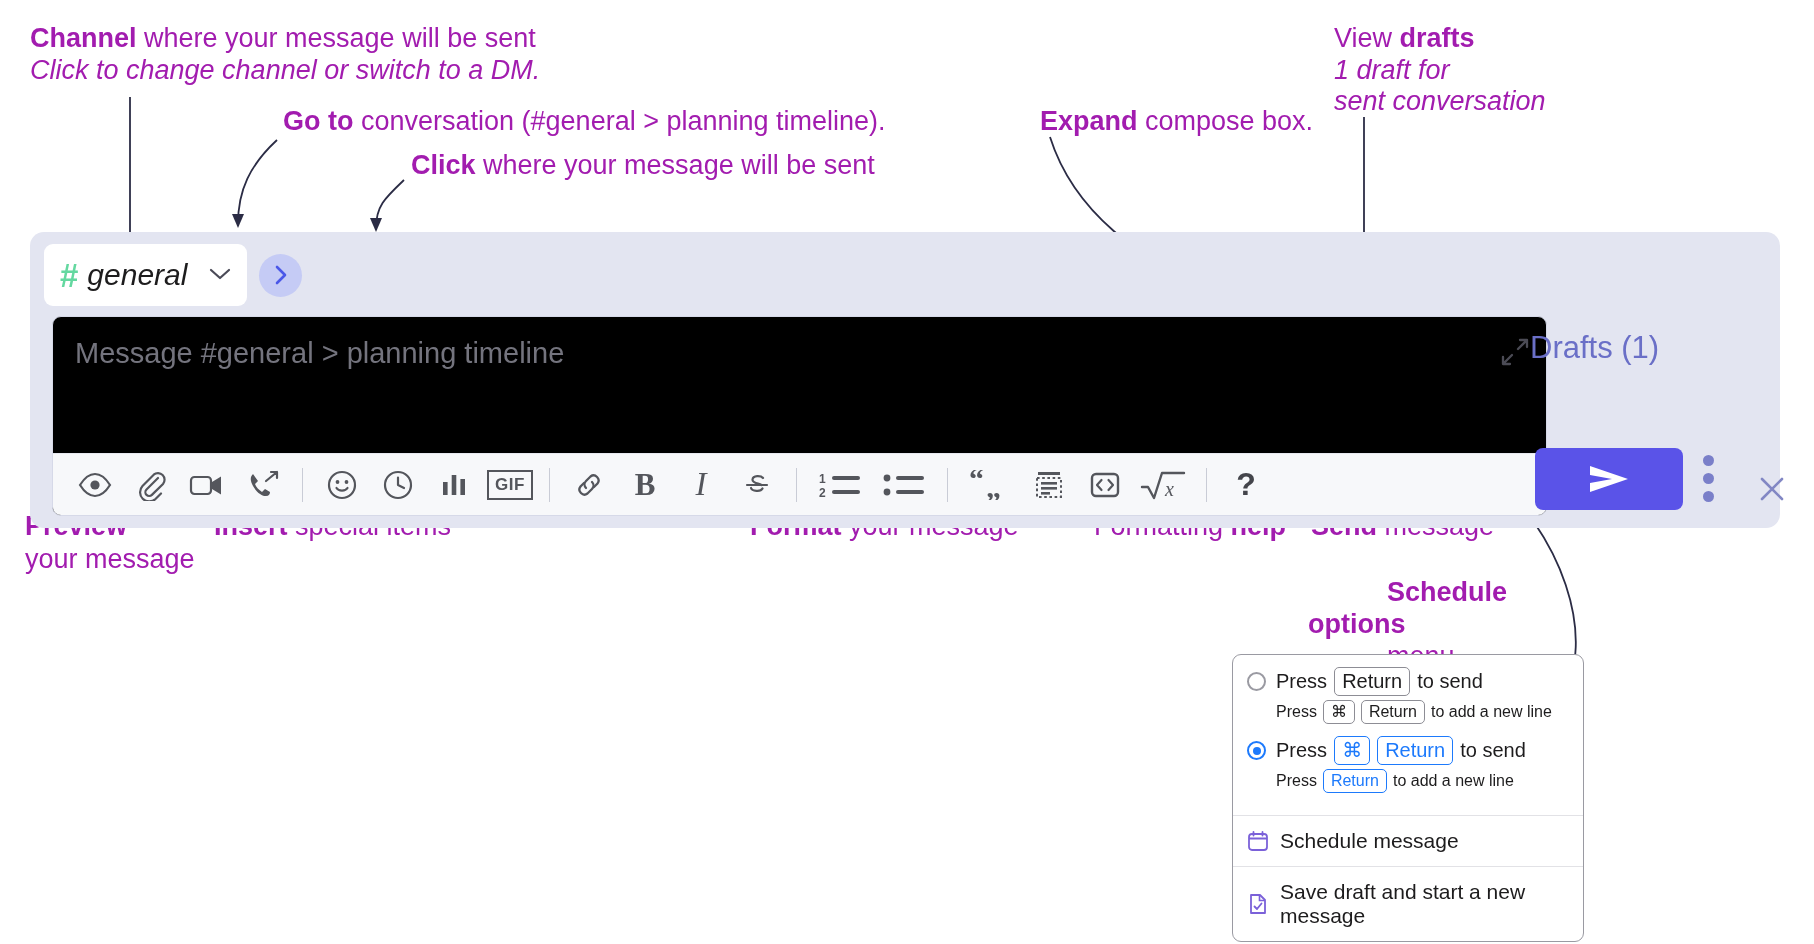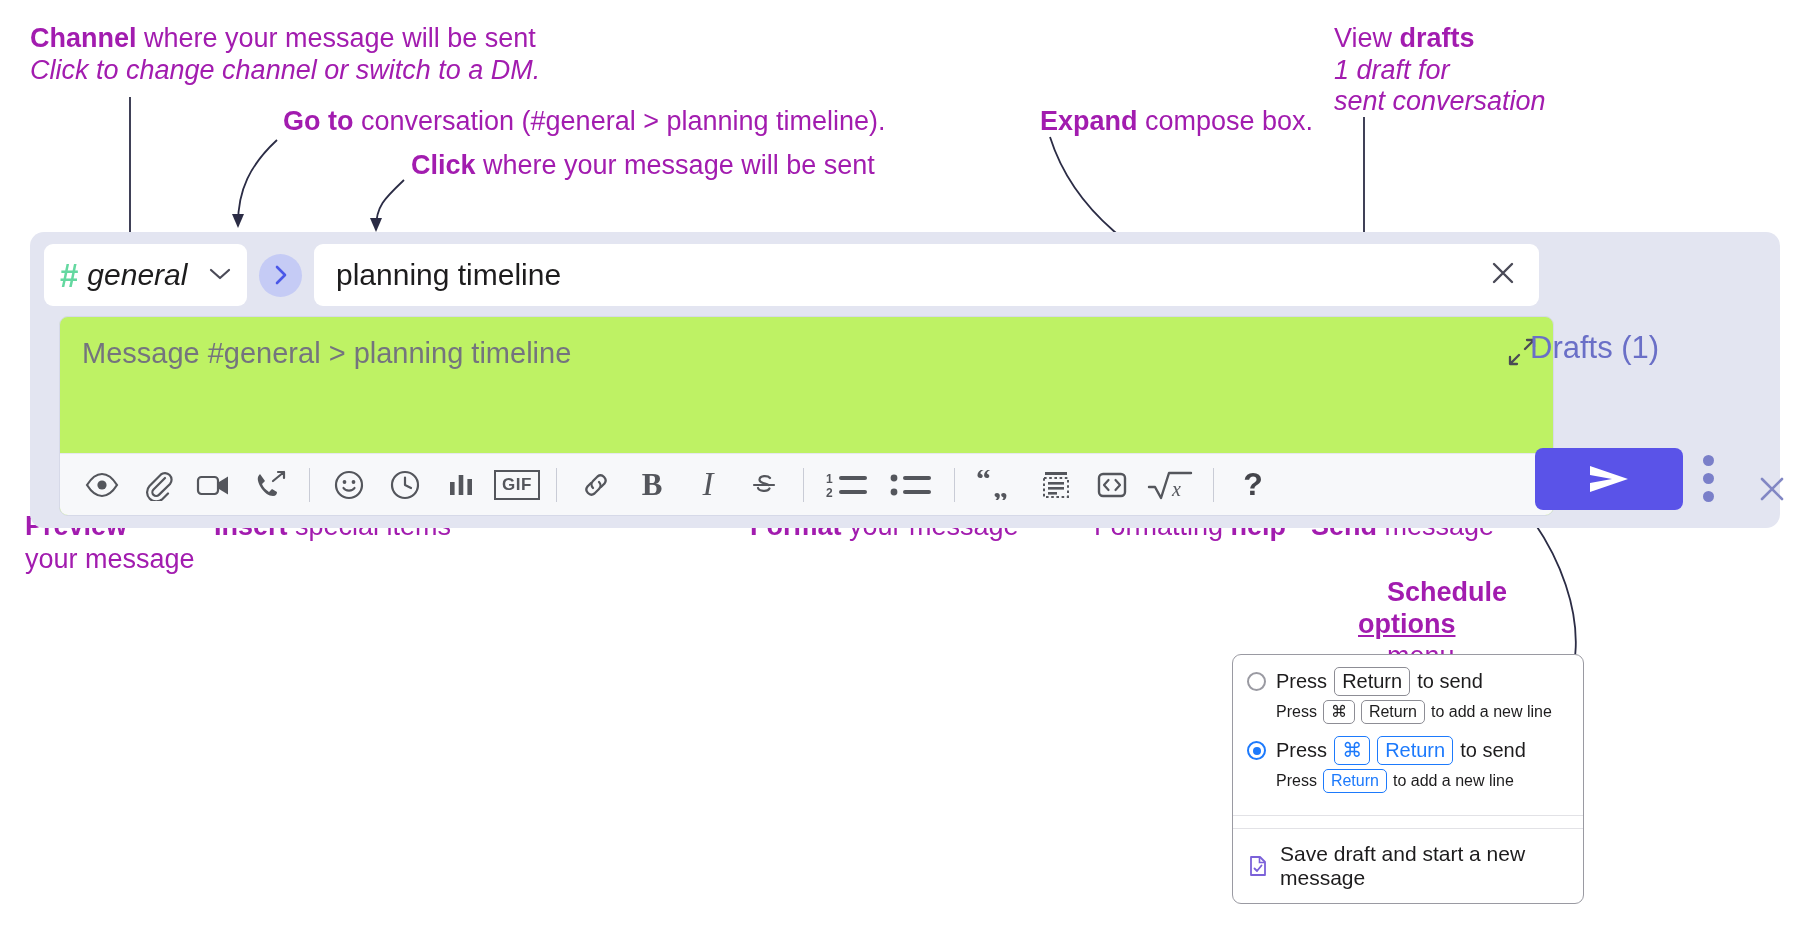--- a/index.html
+++ b/index.html
@@ -44,22 +44,22 @@
   #topic-field {
     flex:1; height:62px; background:#ffffff; border-radius:9px;
     display:flex; align-items:center; padding:0 16px 0 22px;
     font-size:30px; color:#1d1c1d;
   }
   #topic-value { flex:1; }
   #topic-clear { color:#4a4a57; font-size:34px; line-height:1; font-weight:300; padding:0 6px; }
 
   
   #editor-box {
-    position:absolute; left:15px; top:72px; width:100%; height:200px;
-    background:#bef264; border:1px solid #d6d9e8; border-radius:9px;
+    position:absolute; left:8px; top:72px; width:100%; height:200px;
+    background:#000000; border:1px solid #d6d9e8; border-radius:9px;
     overflow:hidden;
   }
   #editor-placeholder {
     position:absolute; left:22px; top:20px;
     font-size:29px; color:#74747e;
   }
   #expand-btn { position:absolute; right:16px; top:20px; color:#4b4b55; }
 
   #toolbar {
     position:absolute; left:0; right:0; bottom:0; height:62px;
@@ -165,21 +165,21 @@
   <span>Formatting </span><b>help</b>
 </div>
 
 <div class="anno" style="left:1311px; top:511px;">
   <b>Send</b><span> message</span>
 </div>
 
 <div class="anno" style="left:1387px; top:577px;">
   <b>Schedule</b>
 </div>
-<div class="anno" style="left:1358px; top:609px;text-decoration:underline;">
+<div class="anno" style="left:1308px; top:609px;">
   <b>options</b>
 </div>
 <div class="anno" style="left:1387px; top:641px;">
   <span>menu</span>
 </div>
 
 <svg id="lines" viewBox="0 0 1814 944">
   <g fill="none" stroke="#2b2c45" stroke-width="1.8">
 
     <path d="M130 97 L130 243"></path>
@@ -230,28 +230,20 @@
             </svg>
         </span>
       </div>
 
       <div id="goto-btn">
         <svg width="16" height="22" viewBox="0 0 16 22">
             <path d="M4 3 L12 11 L4 19" fill="none" stroke="#4a57e8" stroke-width="2.6" stroke-linecap="round" stroke-linejoin="round"></path>
           </svg>
       </div>
 
-      <div id="topic-field">
-        <span id="topic-value">planning timeline</span>
-        <span id="topic-clear">
-          <svg width="28" height="28" viewBox="0 0 28 28">
-              <path d="M5 5 L23 23 M23 5 L5 23" fill="none" stroke="#4a4a57" stroke-width="2.4" stroke-linecap="round"></path>
-            </svg>
-        </span>
-      </div>
     </div>
 
     <div id="editor-box">
       <div id="editor-placeholder">Message #general &gt; planning timeline</div>
 
       <div id="expand-btn">
         <svg width="30" height="30" viewBox="0 0 30 30">
           <path d="M27 3 L18 12 M27 3 L27 10 M27 3 L20 3" fill="none" stroke="#4b4b55" stroke-width="2.3" stroke-linecap="round" stroke-linejoin="round"></path>
           <path d="M3 27 L12 18 M3 27 L3 20 M3 27 L10 27" fill="none" stroke="#4b4b55" stroke-width="2.3" stroke-linecap="round" stroke-linejoin="round"></path>
         </svg>
@@ -456,20 +448,30 @@
     <div class="opt-sub">
       <span>Press</span>
       <span class="key blue">Return</span>
       <span>to add a new line</span>
     </div>
   </div>
 
   <div class="menu-div"></div>
 
   <div style="padding:6px 0;">
+    <div class="menu-item">
+      <span class="mi-icon">
+        <svg width="22" height="22" viewBox="0 0 22 22">
+            <rect x="2" y="4" width="18" height="16" rx="3" fill="none" stroke="#7b61d9" stroke-width="1.8"></rect>
+            <path d="M2 8.5 L20 8.5" stroke="#7b61d9" stroke-width="1.8"></path>
+            <path d="M6.5 2 L6.5 5.5 M15.5 2 L15.5 5.5" stroke="#7b61d9" stroke-width="1.8" stroke-linecap="round"></path>
+          </svg>
+      </span>
+      <span>Schedule message</span>
+    </div>
   </div>
 
   <div class="menu-div"></div>
 
   <div style="padding:6px 0;">
     <div class="menu-item">
       <span class="mi-icon">
         <svg width="22" height="22" viewBox="0 0 22 22">
             <path d="M4 2 L13 2 L18 7 L18 20 L4 20 Z" fill="none" stroke="#7b61d9" stroke-width="1.8" stroke-linejoin="round"></path>
             <path d="M12.5 2.5 L12.5 7.5 L17.5 7.5" fill="none" stroke="#7b61d9" stroke-width="1.6"></path>

